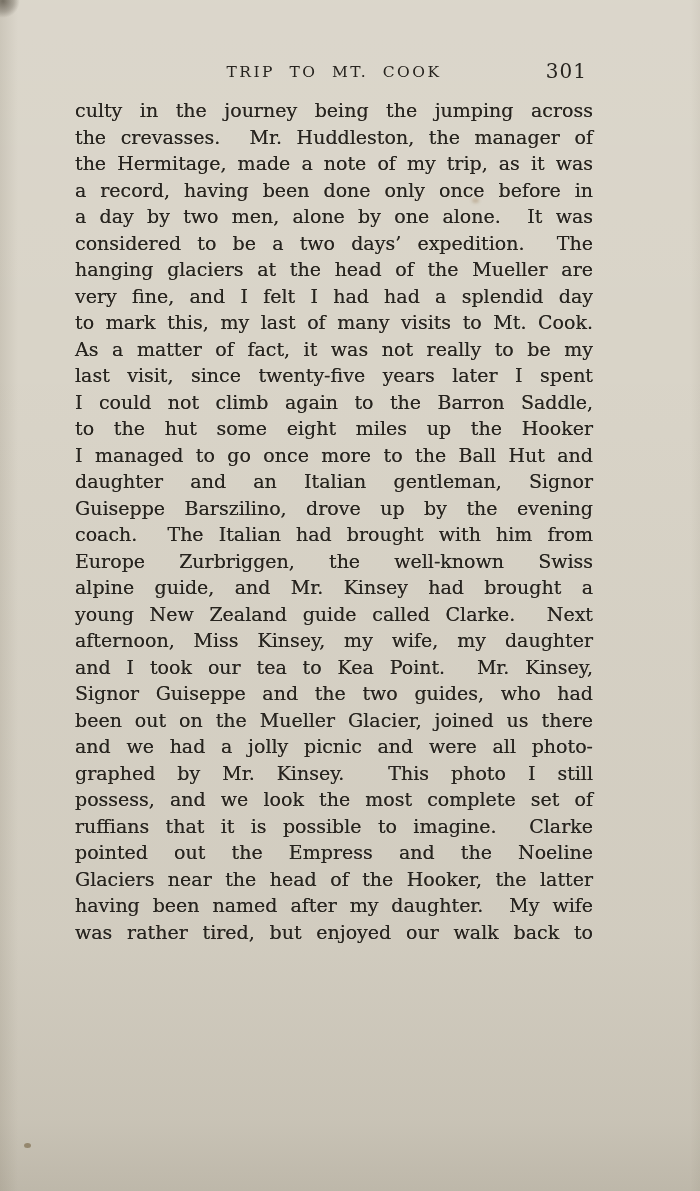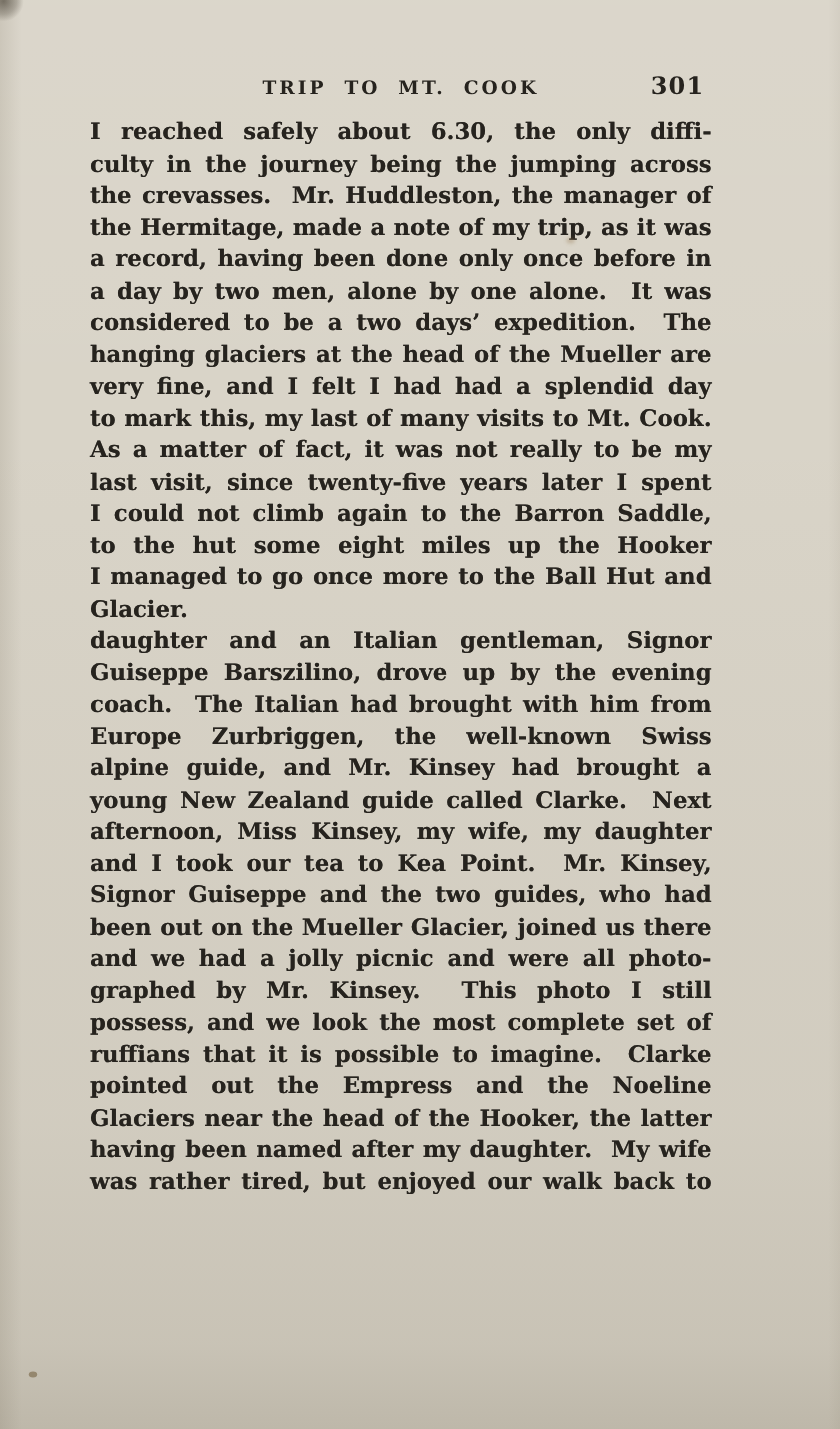--- a/index.html
+++ b/index.html
@@ -1,19 +1,19 @@
 <!DOCTYPE html>
 <html style="--paper: #d9d4c8; --ink: #26231e;"><head>
 <meta charset="utf-8">
 <style>
   :root {
     --paper: #d9d4c8;
     --ink: #26231e;
   }
-  * { box-sizing: border-box; font-weight: bold; }
+  * { box-sizing: border-box; }
   html, body { margin: 0; padding: 0; background: #888; }
   .page {
     position: relative;
     width: 700px;
     height: 1191px;
     margin: 0 auto;
     background-color: var(--paper);
     background-image:
       linear-gradient(90deg, rgba(70,58,36,0.10) 0px, rgba(70,58,36,0.0) 18px),
       linear-gradient(270deg, rgba(70,58,36,0.05) 0px, rgba(70,58,36,0.0) 10px),
@@ -82,36 +82,34 @@
 </head>
 <body>
 
 <div class="page">
   <div class="running-header">
     <div class="running-title">TRIP TO MT. COOK</div>
     <div class="page-number">301</div>
   </div>
   <div class="text-block">
       <div class="paragraph">
-        <div class="line">I reached safely about 6.30, the only diffi-</div>
         <div class="line">culty in the journey being the jumping across</div>
         <div class="line">the crevasses.  Mr. Huddleston, the manager of</div>
         <div class="line">the Hermitage, made a note of my trip, as it was</div>
         <div class="line">a record, having been done only once before in</div>
         <div class="line">a day by two men, alone by one alone.  It was</div>
         <div class="line">considered to be a two days’ expedition.  The</div>
         <div class="line">hanging glaciers at the head of the Mueller are</div>
         <div class="line">very fine, and I felt I had had a splendid day</div>
         <div class="line">to mark this, my last of many visits to Mt. Cook.</div>
         <div class="line">As a matter of fact, it was not really to be my</div>
         <div class="line">last visit, since twenty-five years later I spent</div>
         <div class="line">I could not climb again to the Barron Saddle,</div>
         <div class="line">to the hut some eight miles up the Hooker</div>
         <div class="line">I managed to go once more to the Ball Hut and</div>
-        <div class="line no-justify">Glacier.</div>
       </div>
       <div class="paragraph">
         <div class="line">daughter and an Italian gentleman, Signor</div>
         <div class="line">Guiseppe Barszilino, drove up by the evening</div>
         <div class="line">coach.  The Italian had brought with him from</div>
         <div class="line">Europe Zurbriggen, the well-known Swiss</div>
         <div class="line">alpine guide, and Mr. Kinsey had brought a</div>
         <div class="line">young New Zealand guide called Clarke.  Next</div>
         <div class="line">afternoon, Miss Kinsey, my wife, my daughter</div>
         <div class="line">and I took our tea to Kea Point.  Mr. Kinsey,</div>

